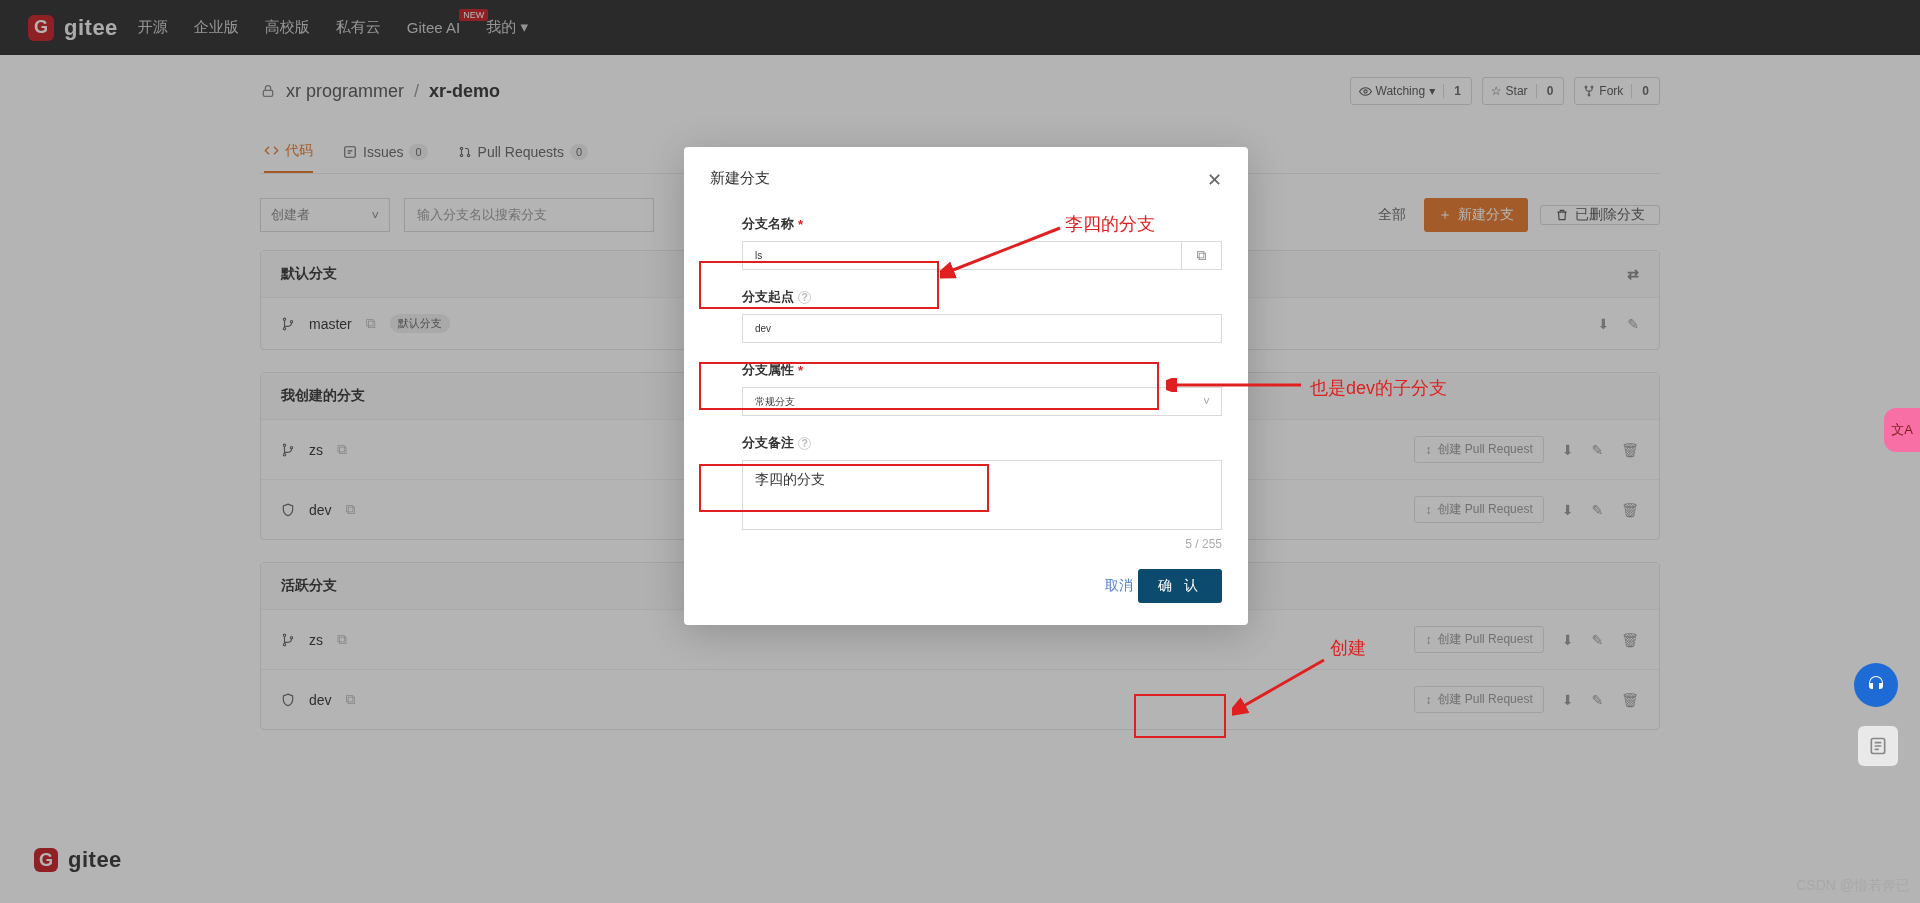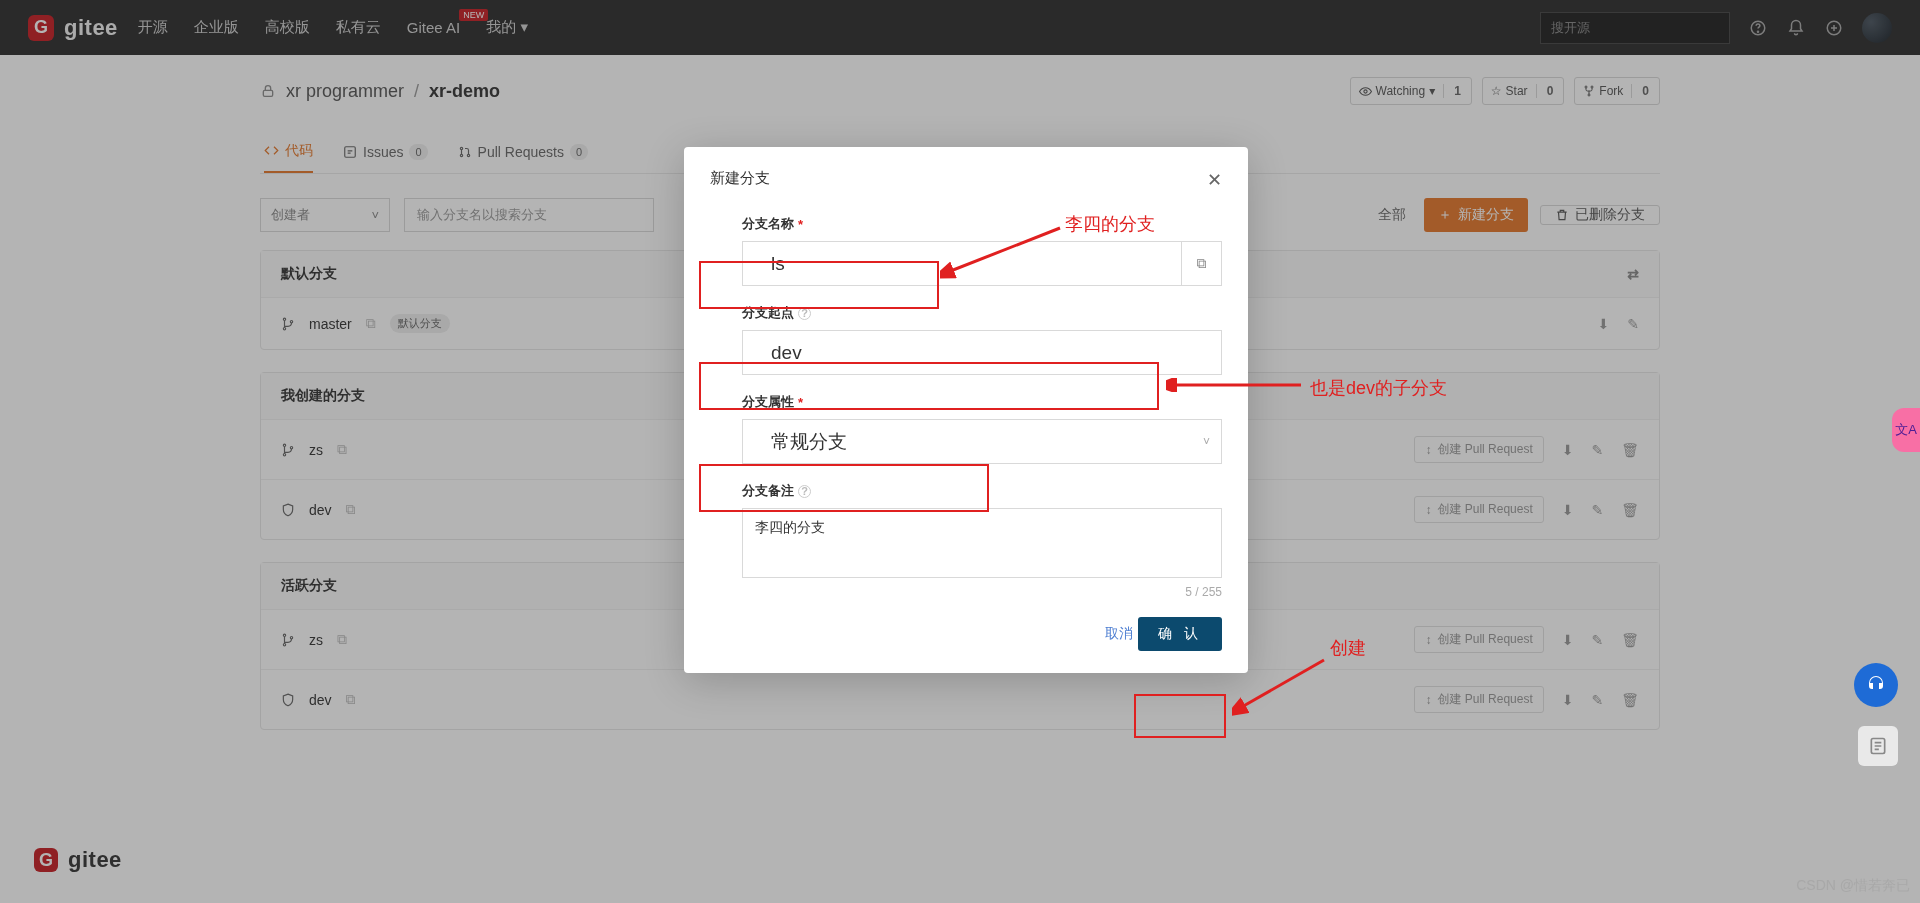--- a/index.html
+++ b/index.html
@@ -54,39 +54,39 @@
 
 
 .scrim { position:absolute; inset:0; background:rgba(40,40,40,0.35); }
 .modal { position:absolute; left:684px; top:147px; width:564px; background:#fff; border-radius:4px; box-shadow:0 8px 40px rgba(0,0,0,.2); padding:22px 26px 22px; }
 .modal-title { font-size:15px; color:#333; font-weight:500; margin-bottom:24px; display:flex; }
 .modal-close { margin-left:auto; cursor:pointer; color:#666; font-size:18px; }
 .form-row { margin-bottom:18px;margin-left:32px; }
 .form-label { font-size:13px; color:#333; font-weight:600; margin-bottom:8px; display:flex; align-items:center; gap:4px; }
 .req-star { color:#e02020; }
 .help-q { color:#bbb; font-size:11px; border:1px solid #ccc; border-radius:50%; width:13px; height:13px; display:inline-flex; align-items:center; justify-content:center; }
-.form-input { width:100%; height:45px; border:1px solid #d9d9d9; padding:0 28px; font-size:19px; color:#333; outline:none; }
+.form-input { width:100%; height:29px; border:1px solid #d9d9d9; padding:0 12px; font-size:10px; color:#333; outline:none; }
 .input-flex { display:flex; gap:0; }
 .input-flex .form-input { flex:1; }
 .copy-btn { width:40px; border:1px solid #d9d9d9; border-left:0; display:flex; align-items:center; justify-content:center; color:#888; }
 .form-select { position:relative; }
 .form-select .caret { position:absolute; right:12px; top:50%; transform:translateY(-50%); color:#aaa; font-size:12px; }
 .form-textarea { width:100%; height:70px; border:1px solid #d9d9d9; padding:10px 12px; font-size:14px; color:#333; resize:none; outline:none; }
 .char-count { text-align:right; color:#aaa; font-size:12px; margin-top:4px; }
 .modal-footer { display:flex; justify-content:flex-end; gap:5px; align-items:center; margin-top:8px; }
 .btn-cancel { color:#4c7dd1; font-size:14px; cursor:pointer; }
 .btn-confirm { background:#0c4a6e; color:#fff; padding:8px 20px; font-size:14px; border-radius:3px; cursor:pointer; letter-spacing:4px; }
 
 
 .anno-box { position:absolute; border:2px solid #e02020; pointer-events:none; }
 .anno-text { position:absolute; color:#e02020; font-size:18px; font-weight:500; pointer-events:none; }
 .arrow { position:absolute; pointer-events:none; }
 
 
-.float-pink { position:absolute; right:0; top:408px; width:28px; height:44px; background:#f86fa5; border-radius:12px 0 0 12px; display:flex; align-items:center; justify-content:center; color:#4c1d95; font-size:13px; }
+.float-pink { position:absolute; right:0; top:408px; width:36px; height:44px; background:#f86fa5; border-radius:12px 0 0 12px; display:flex; align-items:center; justify-content:center; color:#7f1d1d; font-size:13px; }
 .float-blue { position:absolute; right:22px; top:663px; width:44px; height:44px; background:#1e6bd6; border-radius:50%; display:flex; align-items:center; justify-content:center; color:#fff; }
 .float-gray { position:absolute; right:22px; top:726px; width:40px; height:40px; background:#e9e9e9; border-radius:6px; display:flex; align-items:center; justify-content:center; color:#888; }
 
 .footer { position:absolute; bottom:30px; left:34px; display:flex; align-items:center; gap:10px; }
 .footer .logo-g { width:24px; height:24px; }
 .footer .logo-text { font-size:22px; color:#333; }
 
 .watermark { position:absolute; right:10px; bottom:8px; color:rgba(160,160,160,.6); font-size:14px; }
 
 svg { display:block; }
@@ -102,43 +102,20 @@
   <div class="nav-links">
     <span class="nav-link">开源</span>
     <span class="nav-link">企业版</span>
     <span class="nav-link">高校版</span>
     <span class="nav-link">私有云</span>
     <span class="nav-link">
       <span>Gitee AI</span>
       <span class="new-badge">NEW</span>
     </span>
     <span class="nav-link"><span>我的</span> ▾</span>
-  </div>
-  <div class="nav-right">
-    <div class="search-box">搜开源</div>
-    <span class="icon-circle">
-      <svg width="18" height="18" viewBox="0 0 24 24" fill="none" stroke="currentColor" stroke-width="2">
-          <circle cx="12" cy="12" r="9"></circle>
-          <path d="M9.5 9a2.5 2.5 0 115 0c0 1.5-2.5 2-2.5 3.5"></path>
-          <circle cx="12" cy="17" r=".7" fill="currentColor"></circle>
-        </svg>
-    </span>
-    <span class="icon-circle">
-      <svg width="18" height="18" viewBox="0 0 24 24" fill="none" stroke="currentColor" stroke-width="2">
-          <path d="M6 8a6 6 0 1112 0v5l2 3H4l2-3V8z"></path>
-          <path d="M10 19a2 2 0 004 0"></path>
-        </svg>
-    </span>
-    <span class="icon-circle">
-      <svg width="18" height="18" viewBox="0 0 24 24" fill="none" stroke="currentColor" stroke-width="2">
-          <circle cx="12" cy="12" r="9"></circle>
-          <path d="M12 8v8M8 12h8"></path>
-        </svg>
-    </span>
-    <div class="avatar"></div>
   </div>
 </div>
 
 <div class="page">
   <div class="breadcrumb">
     <span class="bc-lock">
       <svg width="16" height="16" viewBox="0 0 24 24" fill="none" stroke="currentColor" stroke-width="2">
           <rect x="5" y="11" width="14" height="9" rx="2"></rect>
           <path d="M8 11V8a4 4 0 118 0v3"></path>
         </svg>

